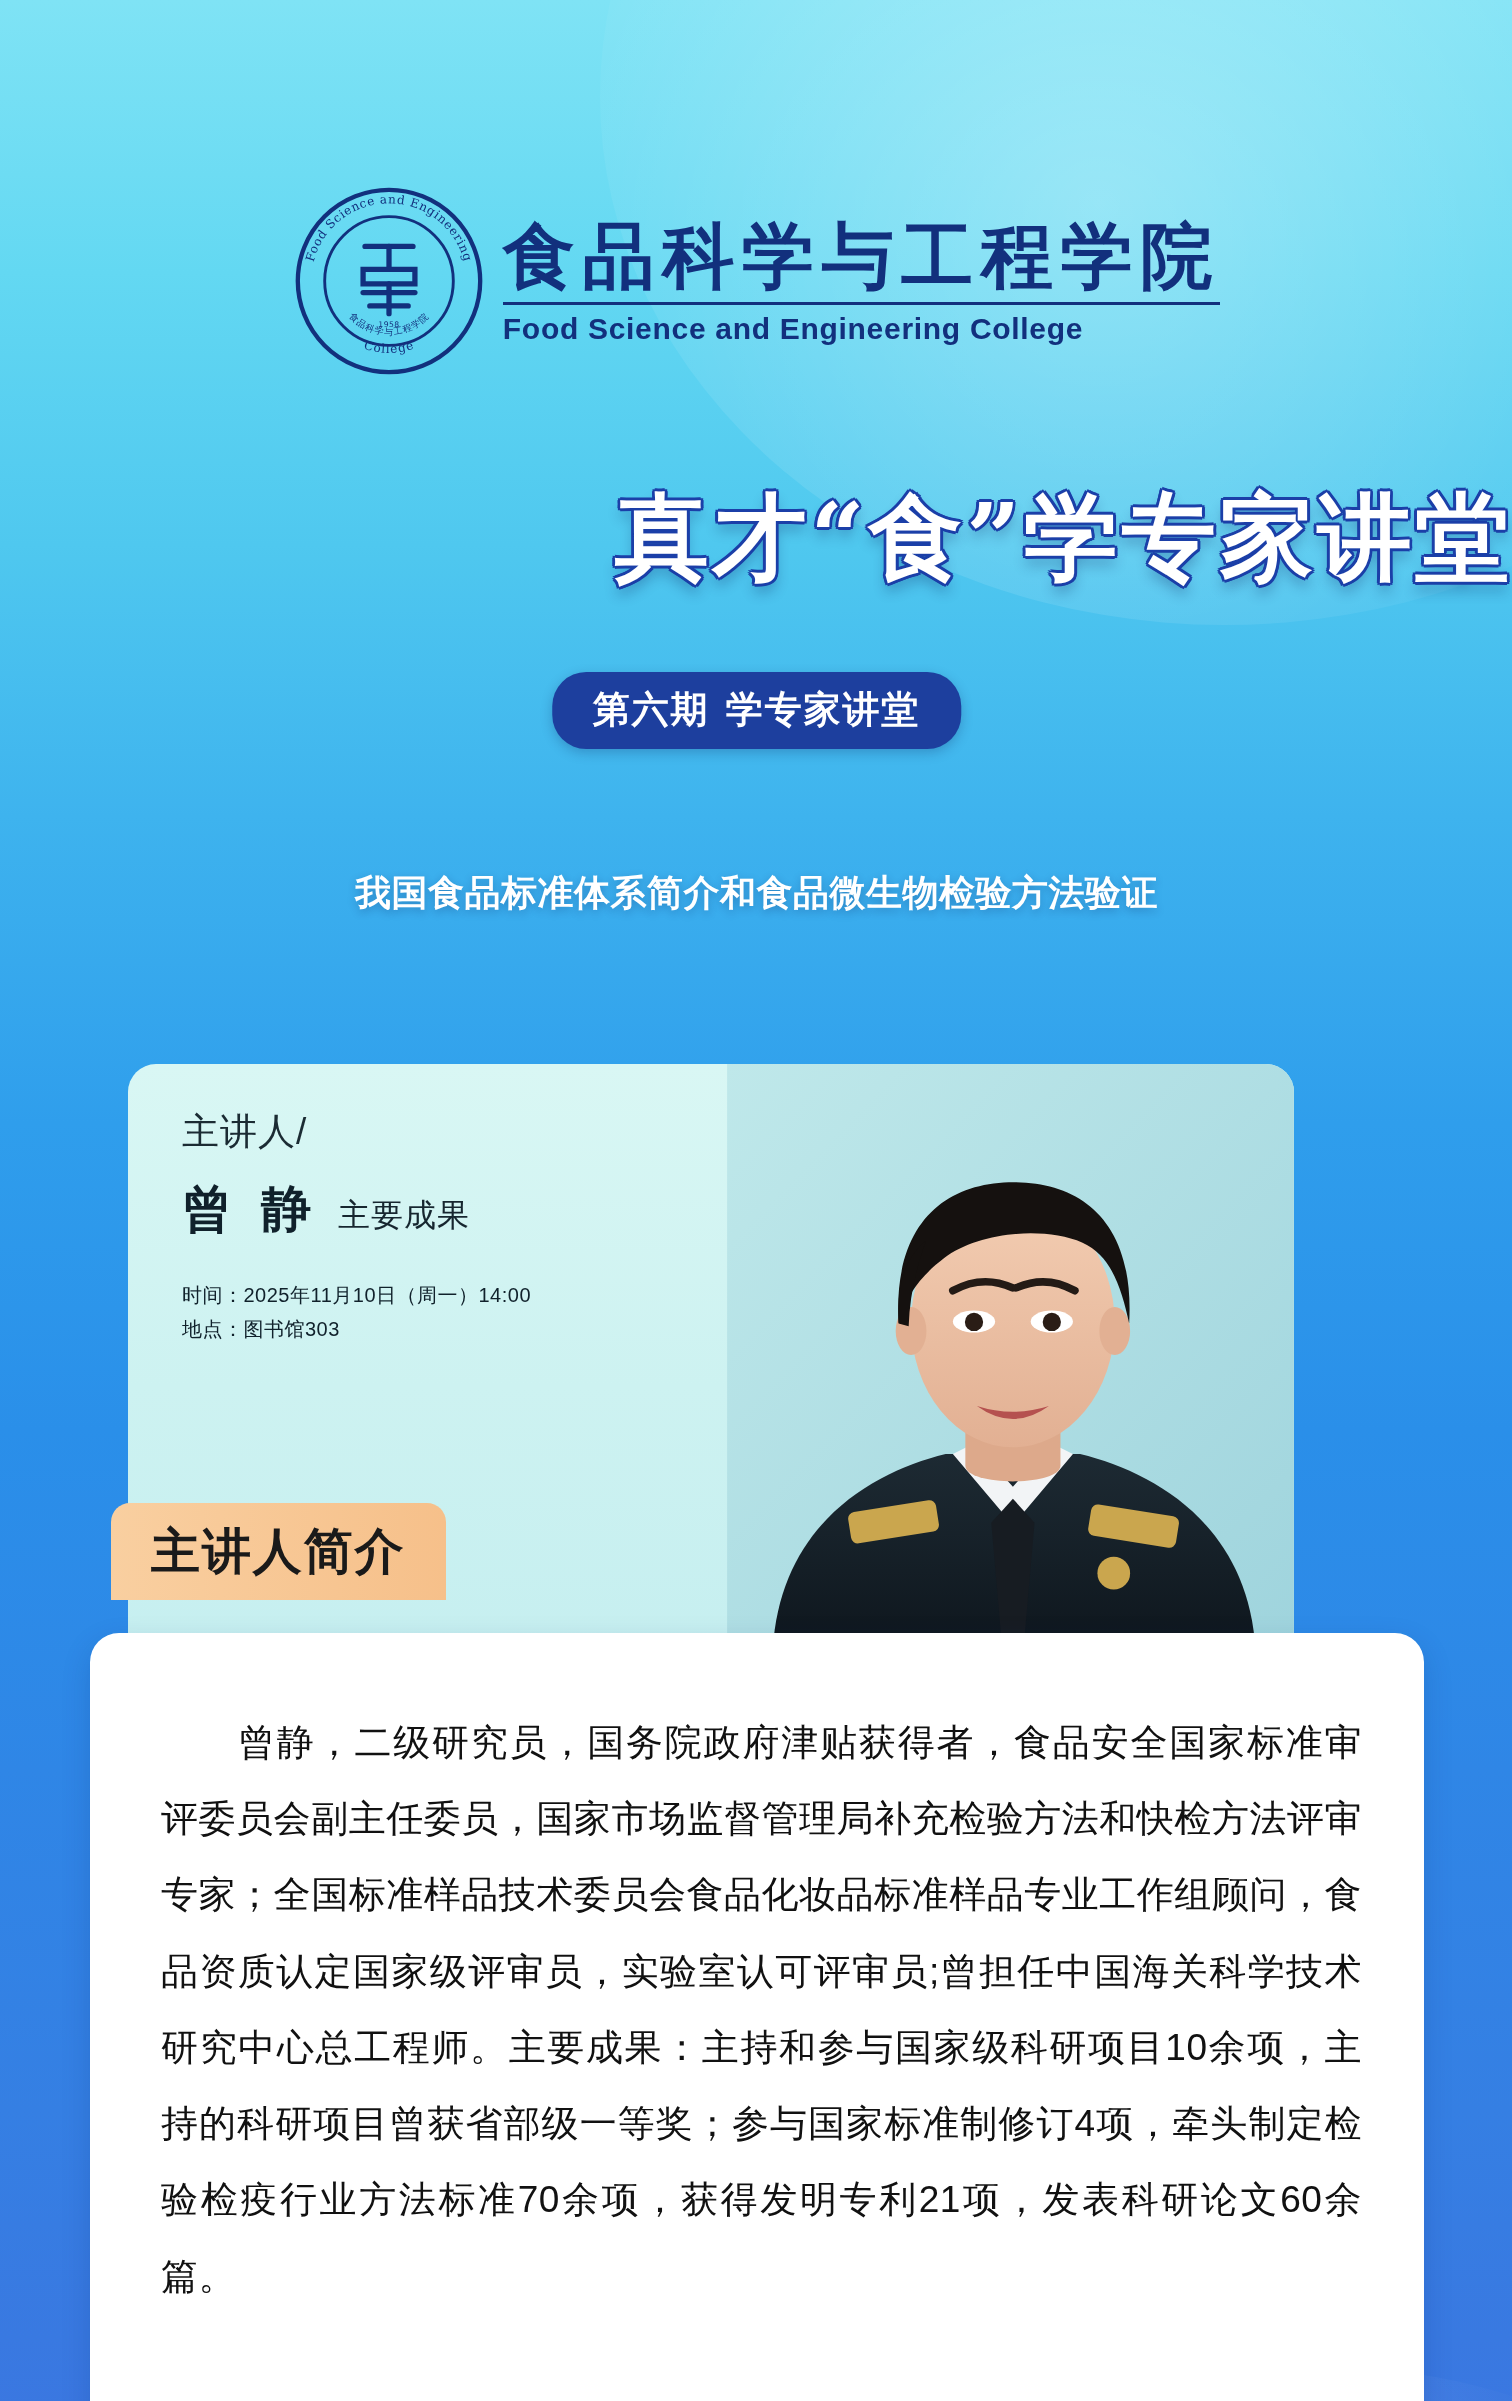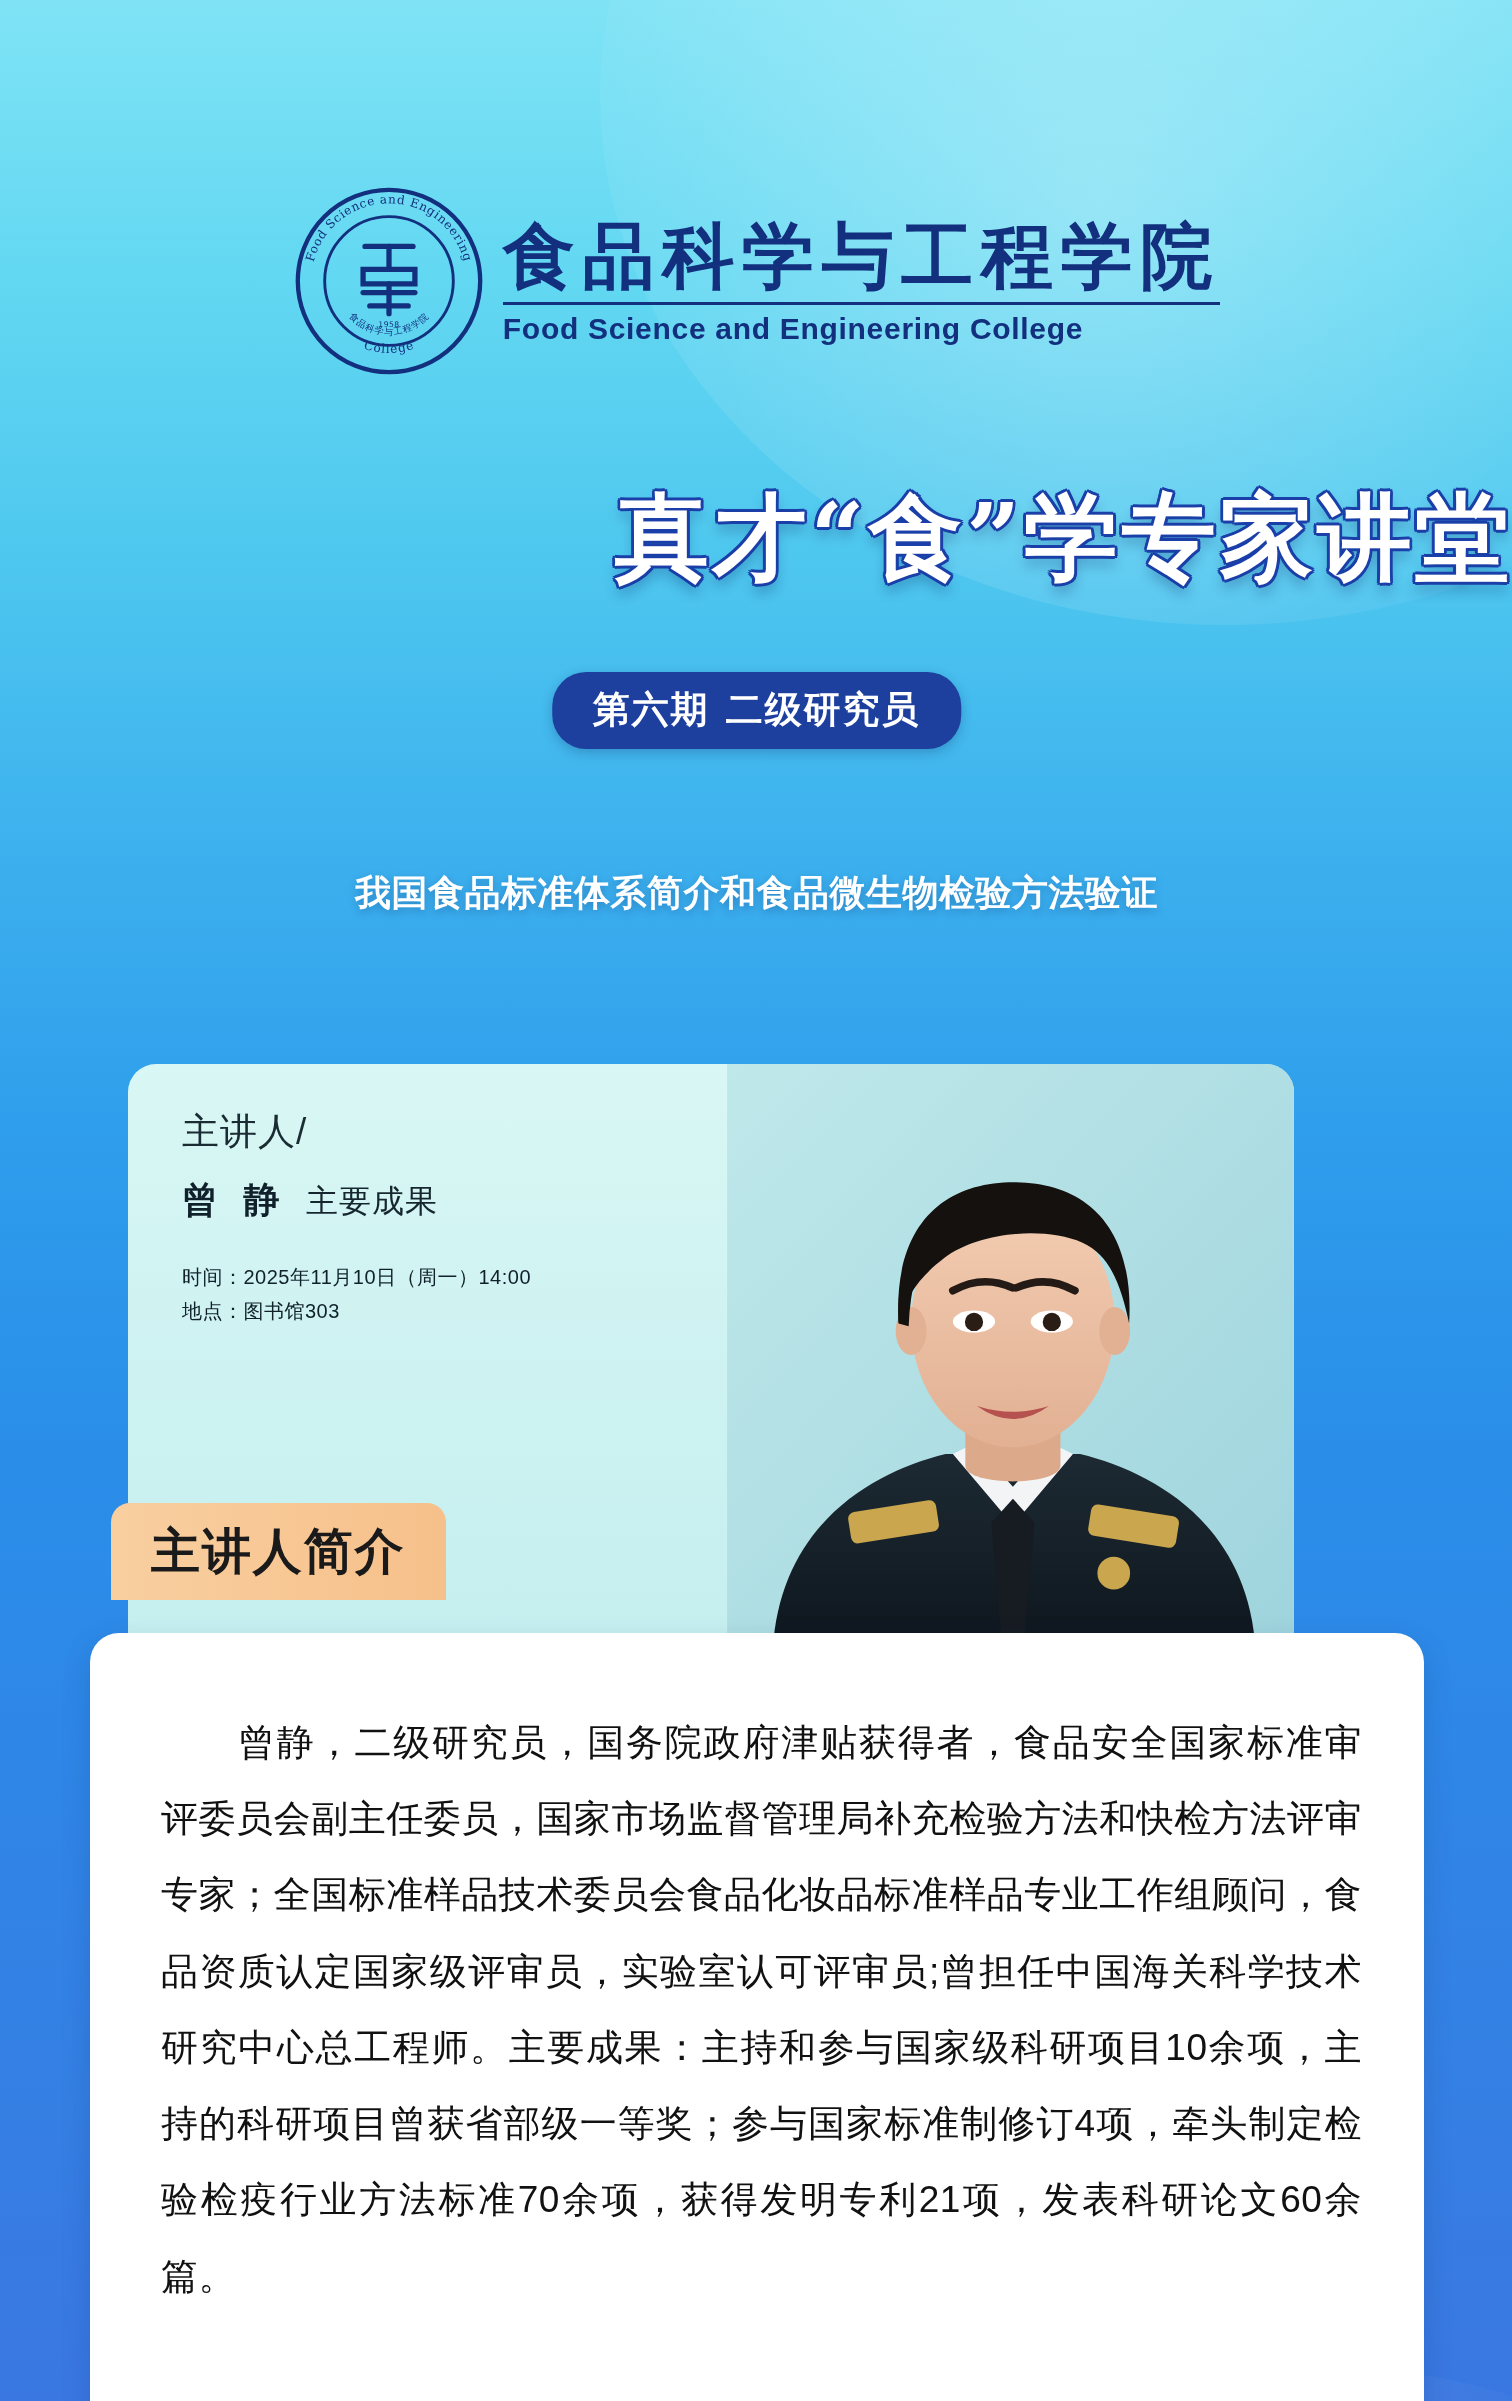--- a/index.html
+++ b/index.html
@@ -180,21 +180,21 @@
     letter-spacing: 1px;
     font-weight: 500;
   }
   .sp-name-row {
     margin-top: 19px;
     display: flex;
     align-items: baseline;
     gap: 19px;
   }
   .sp-name {
-    font-size: 36px;
+    font-size: 50px;
     font-weight: bold;
     color: #10212b;
     letter-spacing: 7.7px;
   }
   .sp-rank {
     font-size: 32px;
     color: #16262f;
     letter-spacing: 1px;
   }
   .sp-meta {
@@ -301,21 +301,21 @@
     <div class="logo-text">
       <div class="logo-cn">食品科学与工程学院</div>
       <div class="logo-rule"></div>
       <div class="logo-en">Food Science and Engineering College</div>
     </div>
   </div>
 
   <div class="main-title">真才“食”学专家讲堂</div>
 
   <div class="episode-pill">
-    <span>第六期</span><span class="sep"></span><span>二级研究员</span>
+    <span>第六期</span><span class="sep"></span><span>学专家讲堂</span>
   </div>
 
   <div class="subject">我国食品标准体系简介和食品微生物检验方法验证</div>
 
   <div class="speaker-card">
 
     <div class="speaker-info">
       <div class="sp-label">主讲人/</div>
       <div class="sp-name-row">
         <div class="sp-name">曾 静</div>

